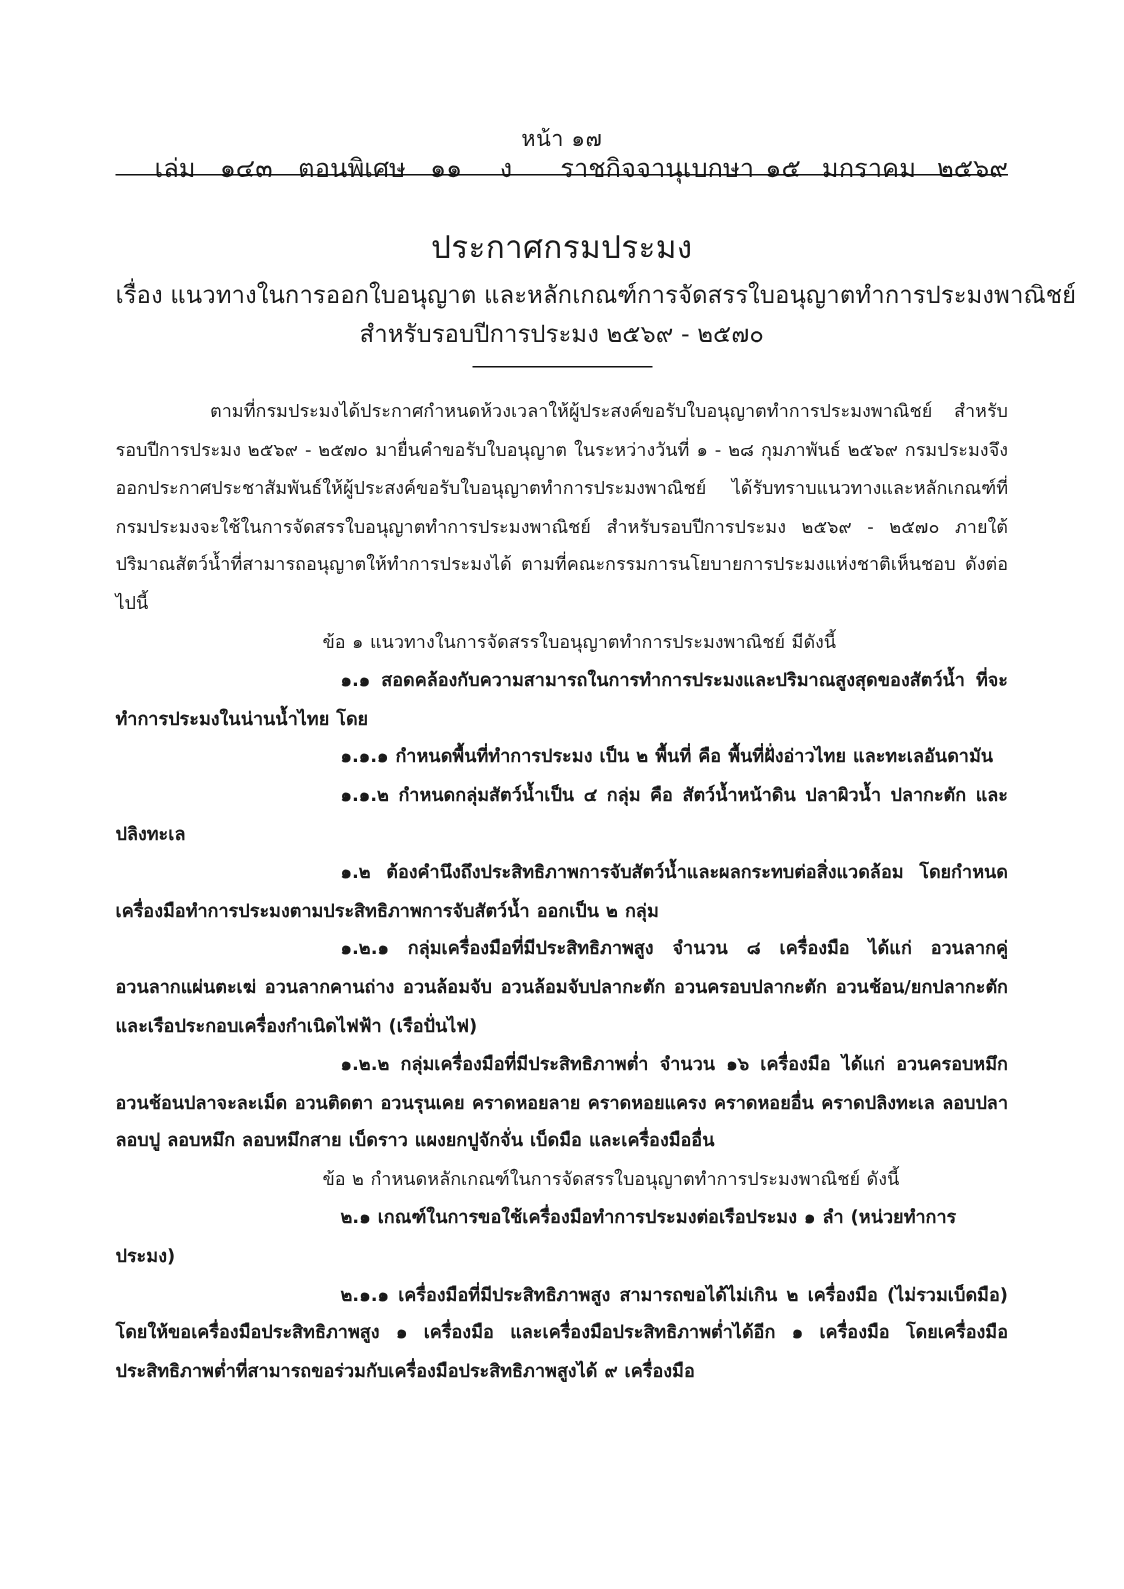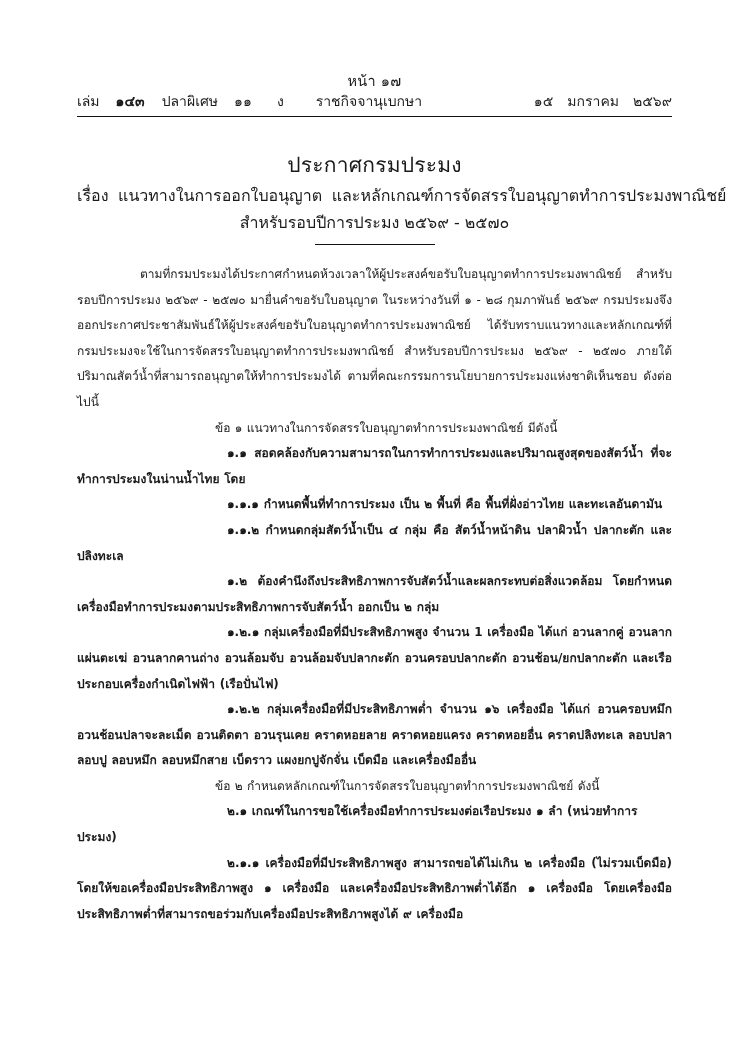--- a/index.html
+++ b/index.html
@@ -23,41 +23,42 @@
     top: 0;
     width: 749px;
     height: 1059px;
     background: #ffffff;
   }
 
   
   .gazette-header {
     position: absolute;
     left: 77px;
-    top: 72px;
+    top: 84px;
     width: 595px;
   }
   .header-page-line {
     text-align: center;
     font-size: 14.5px;
     line-height: 18px;
     letter-spacing: 0.3px;
     white-space: nowrap;
   }
   .header-main-row {
     display: flex;
     align-items: center;
     justify-content: flex-start;
-    font-size: 14px;
+    font-size: 17px;
     line-height: 20px;
     margin-top: 1px;
     white-space: nowrap;
+    margin-left: 26px;
   }
   .hdr-vol     { margin-left: 0px; }
-  .hdr-volnum  { margin-left: 16px; font-weight: bold; }
+  .hdr-volnum  { margin-left: 16px; }
   .hdr-special { margin-left: 17px; }
   .hdr-issue   { margin-left: 16px; }
   .hdr-section { margin-left: 25px; }
   .hdr-title   { margin-left: 32px; }
   .hdr-spacer  { flex: 1 1 auto; }
   .hdr-day     { margin-right: 14px; }
   .hdr-month   { margin-right: 14px; }
   .hdr-year    { margin-right: 0px; }
 
   .header-rule {
@@ -82,21 +83,20 @@
     line-height: 30px;
     letter-spacing: 0.2px;
     margin: 0;
     font-weight: normal;
   }
   .doc-subject {
     font-size: 16px;
     line-height: 26px;
     margin-top: 4px;
     white-space: nowrap;
-    font-family: Liberation Mono, monospace;
   }
   .doc-subject-2 {
     font-size: 16px;
     line-height: 26px;
   }
   .doc-year {
     font-size: 16px;
     line-height: 26px;
     margin-top: 6px;
   }
@@ -145,21 +145,21 @@
 <body>
 
 <div class="page">
 
   <div class="gazette-header">
     <div class="header-page-line">หน้า  ๑๗</div>
 
     <div class="header-main-row">
       <span class="hdr-vol">เล่ม</span>
       <span class="hdr-volnum">๑๔๓</span>
-      <span class="hdr-special">ปลาผิเศษ</span>
+      <span class="hdr-special">ตอนพิเศษ</span>
       <span class="hdr-issue">๑๑</span>
       <span class="hdr-section">ง</span>
       <span class="hdr-title">ราชกิจจานุเบกษา</span>
       <span class="hdr-spacer"></span>
       <span class="hdr-day">๑๕</span>
       <span class="hdr-month">มกราคม</span>
       <span class="hdr-year">๒๕๖๙</span>
     </div>
   </div>
 
@@ -185,21 +185,21 @@
     <p class="para indent-sub no-just">ข้อ  ๑   แนวทางในการจัดสรรใบอนุญาตทำการประมงพาณิชย์ มีดังนี้</p>
 
     <p class="para indent-subsub">๑.๑   สอดคล้องกับความสามารถในการทำการประมงและปริมาณสูงสุดของสัตว์น้ำ ที่จะทำการประมงในน่านน้ำไทย โดย</p>
 
     <p class="para indent-subsub">๑.๑.๑  กำหนดพื้นที่ทำการประมง  เป็น  ๒  พื้นที่  คือ  พื้นที่ฝั่งอ่าวไทย และทะเลอันดามัน</p>
 
     <p class="para indent-subsub">๑.๑.๒  กำหนดกลุ่มสัตว์น้ำเป็น  ๔  กลุ่ม  คือ  สัตว์น้ำหน้าดิน  ปลาผิวน้ำ ปลากะตัก  และปลิงทะเล</p>
 
     <p class="para indent-subsub">๑.๒   ต้องคำนึงถึงประสิทธิภาพการจับสัตว์น้ำและผลกระทบต่อสิ่งแวดล้อม โดยกำหนดเครื่องมือทำการประมงตามประสิทธิภาพการจับสัตว์น้ำ  ออกเป็น  ๒  กลุ่ม</p>
 
-    <p class="para indent-subsub">๑.๒.๑   กลุ่มเครื่องมือที่มีประสิทธิภาพสูง  จำนวน  1  เครื่องมือ  ได้แก่ อวนลากคู่ อวนลากแผ่นตะเฆ่ อวนลากคานถ่าง อวนล้อมจับ อวนล้อมจับปลากะตัก อวนครอบปลากะตัก อวนช้อน/ยกปลากะตัก  และเรือประกอบเครื่องกำเนิดไฟฟ้า (เรือปั่นไฟ)</p>
+    <p class="para indent-subsub">๑.๒.๑   กลุ่มเครื่องมือที่มีประสิทธิภาพสูง  จำนวน  ๘  เครื่องมือ  ได้แก่ อวนลากคู่ อวนลากแผ่นตะเฆ่ อวนลากคานถ่าง อวนล้อมจับ อวนล้อมจับปลากะตัก อวนครอบปลากะตัก อวนช้อน/ยกปลากะตัก  และเรือประกอบเครื่องกำเนิดไฟฟ้า (เรือปั่นไฟ)</p>
 
     <p class="para indent-subsub">๑.๒.๒   กลุ่มเครื่องมือที่มีประสิทธิภาพต่ำ  จำนวน  ๑๖  เครื่องมือ  ได้แก่ อวนครอบหมึก อวนช้อนปลาจะละเม็ด อวนติดตา อวนรุนเคย คราดหอยลาย คราดหอยแครง คราดหอยอื่น คราดปลิงทะเล ลอบปลา ลอบปู ลอบหมึก ลอบหมึกสาย เบ็ดราว แผงยกปูจักจั่น เบ็ดมือ และเครื่องมืออื่น</p>
 
     <p class="para indent-sub no-just">ข้อ  ๒   กำหนดหลักเกณฑ์ในการจัดสรรใบอนุญาตทำการประมงพาณิชย์ ดังนี้</p>
 
     <p class="para indent-subsub no-just">๒.๑   เกณฑ์ในการขอใช้เครื่องมือทำการประมงต่อเรือประมง ๑ ลำ (หน่วยทำการประมง)</p>
 
     <p class="para indent-subsub">๒.๑.๑   เครื่องมือที่มีประสิทธิภาพสูง  สามารถขอได้ไม่เกิน  ๒  เครื่องมือ (ไม่รวมเบ็ดมือ) โดยให้ขอเครื่องมือประสิทธิภาพสูง  ๑  เครื่องมือ  และเครื่องมือประสิทธิภาพต่ำได้อีก ๑ เครื่องมือ  โดยเครื่องมือประสิทธิภาพต่ำที่สามารถขอร่วมกับเครื่องมือประสิทธิภาพสูงได้  ๙  เครื่องมือ</p>
 
   </div>

